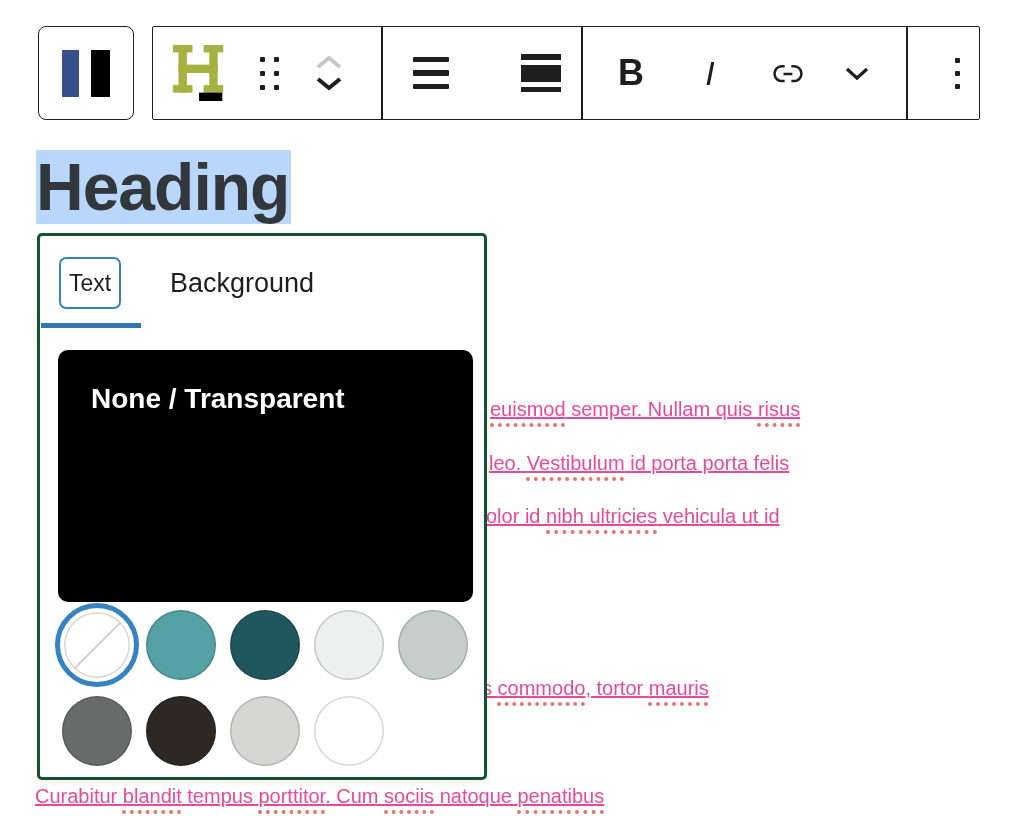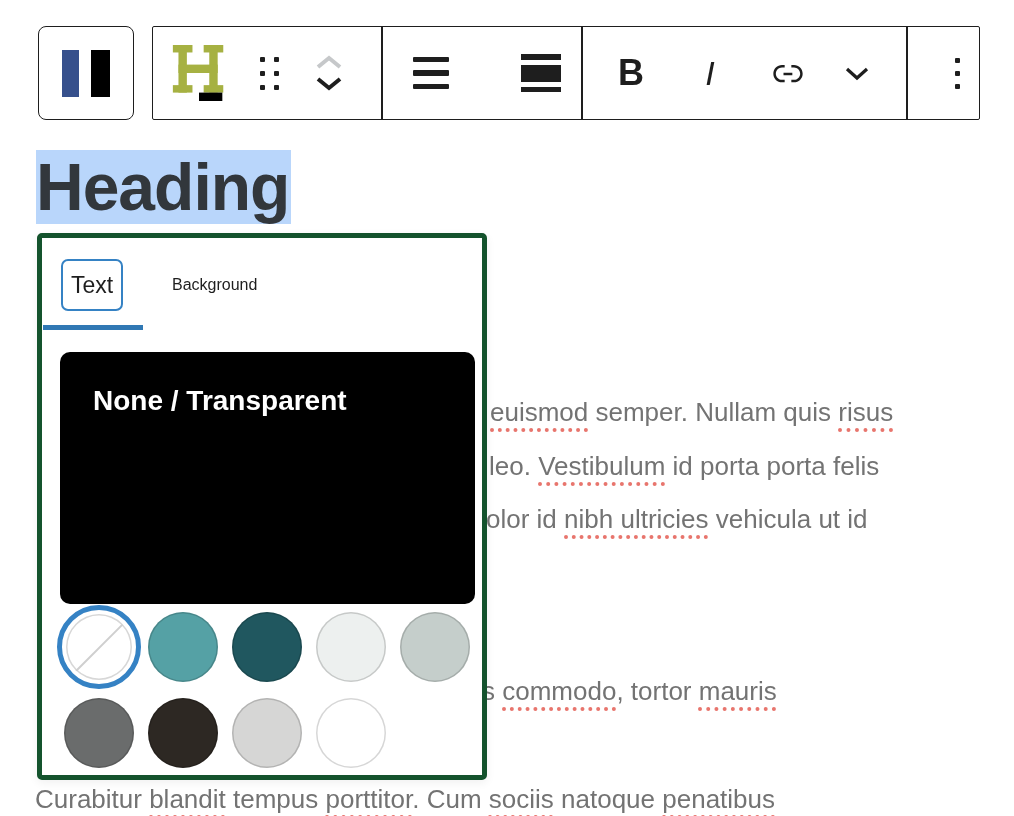--- a/index.html
+++ b/index.html
@@ -43,43 +43,43 @@
   
   .heading-block {
     position:absolute; left:36px; top:140px; font-size:66px; font-weight:700;
     color:#32373c; line-height:94px; letter-spacing:-1px; cursor:text;
   }
   .heading-block .sel { padding:0 2px 0 0; }
 
   
   .text-layer { position:absolute; left:0; top:0; width:100%; height:100%; z-index:1; }
   .text-line {
-    position:absolute; white-space:nowrap; font-size:26px; color:#737373;
-    line-height:1.2; cursor:text;
+    position:absolute; white-space:nowrap; font-size:20px; color:#ec4899;
+    line-height:1.2; cursor:text;text-decoration:underline;
   }
   .miss {
     text-decoration:underline dotted #e8756d;
     text-decoration-thickness:3.5px; text-underline-offset:7px;
   }
 
   
   .popover {
     position:absolute; left:37px; top:233px; width:450px; height:547px; z-index:2;
-    background:#fff; border:5px solid #14532d; border-radius:5px;
+    background:#fff; border:3px solid #14532d; border-radius:5px;
     box-shadow:0 3px 10px rgba(0,0,0,0.06);
   }
   .tab-text {
     position:absolute; left:19px; top:21px; min-width:62px; height:52px;
     display:flex; align-items:center; justify-content:center;
     font-size:23px; font-weight:500; color:#1e1e1e; background:#fff;
     border:2px solid #3582c4; border-radius:7px; cursor:pointer;
   }
   .tab-background {
     position:absolute; left:128px; top:21px; height:52px; padding:0 2px;
-    display:flex; align-items:center; font-size:16px; font-weight:500;
+    display:flex; align-items:center; font-size:27px; font-weight:500;
     color:#1e1e1e; background:none; border:none; cursor:pointer;
   }
   .tab-underline { position:absolute; left:1px; top:87px; width:100px; height:5px; background:#3078b4; }
 
   .none-swatch {
     position:absolute; left:18px; top:114px; width:415px; height:252px;
     background:#000; border-radius:10px; cursor:pointer;
   }
   .none-swatch span {
     position:absolute; left:33px; top:33px; color:#fff; font-size:28px; font-weight:700;

